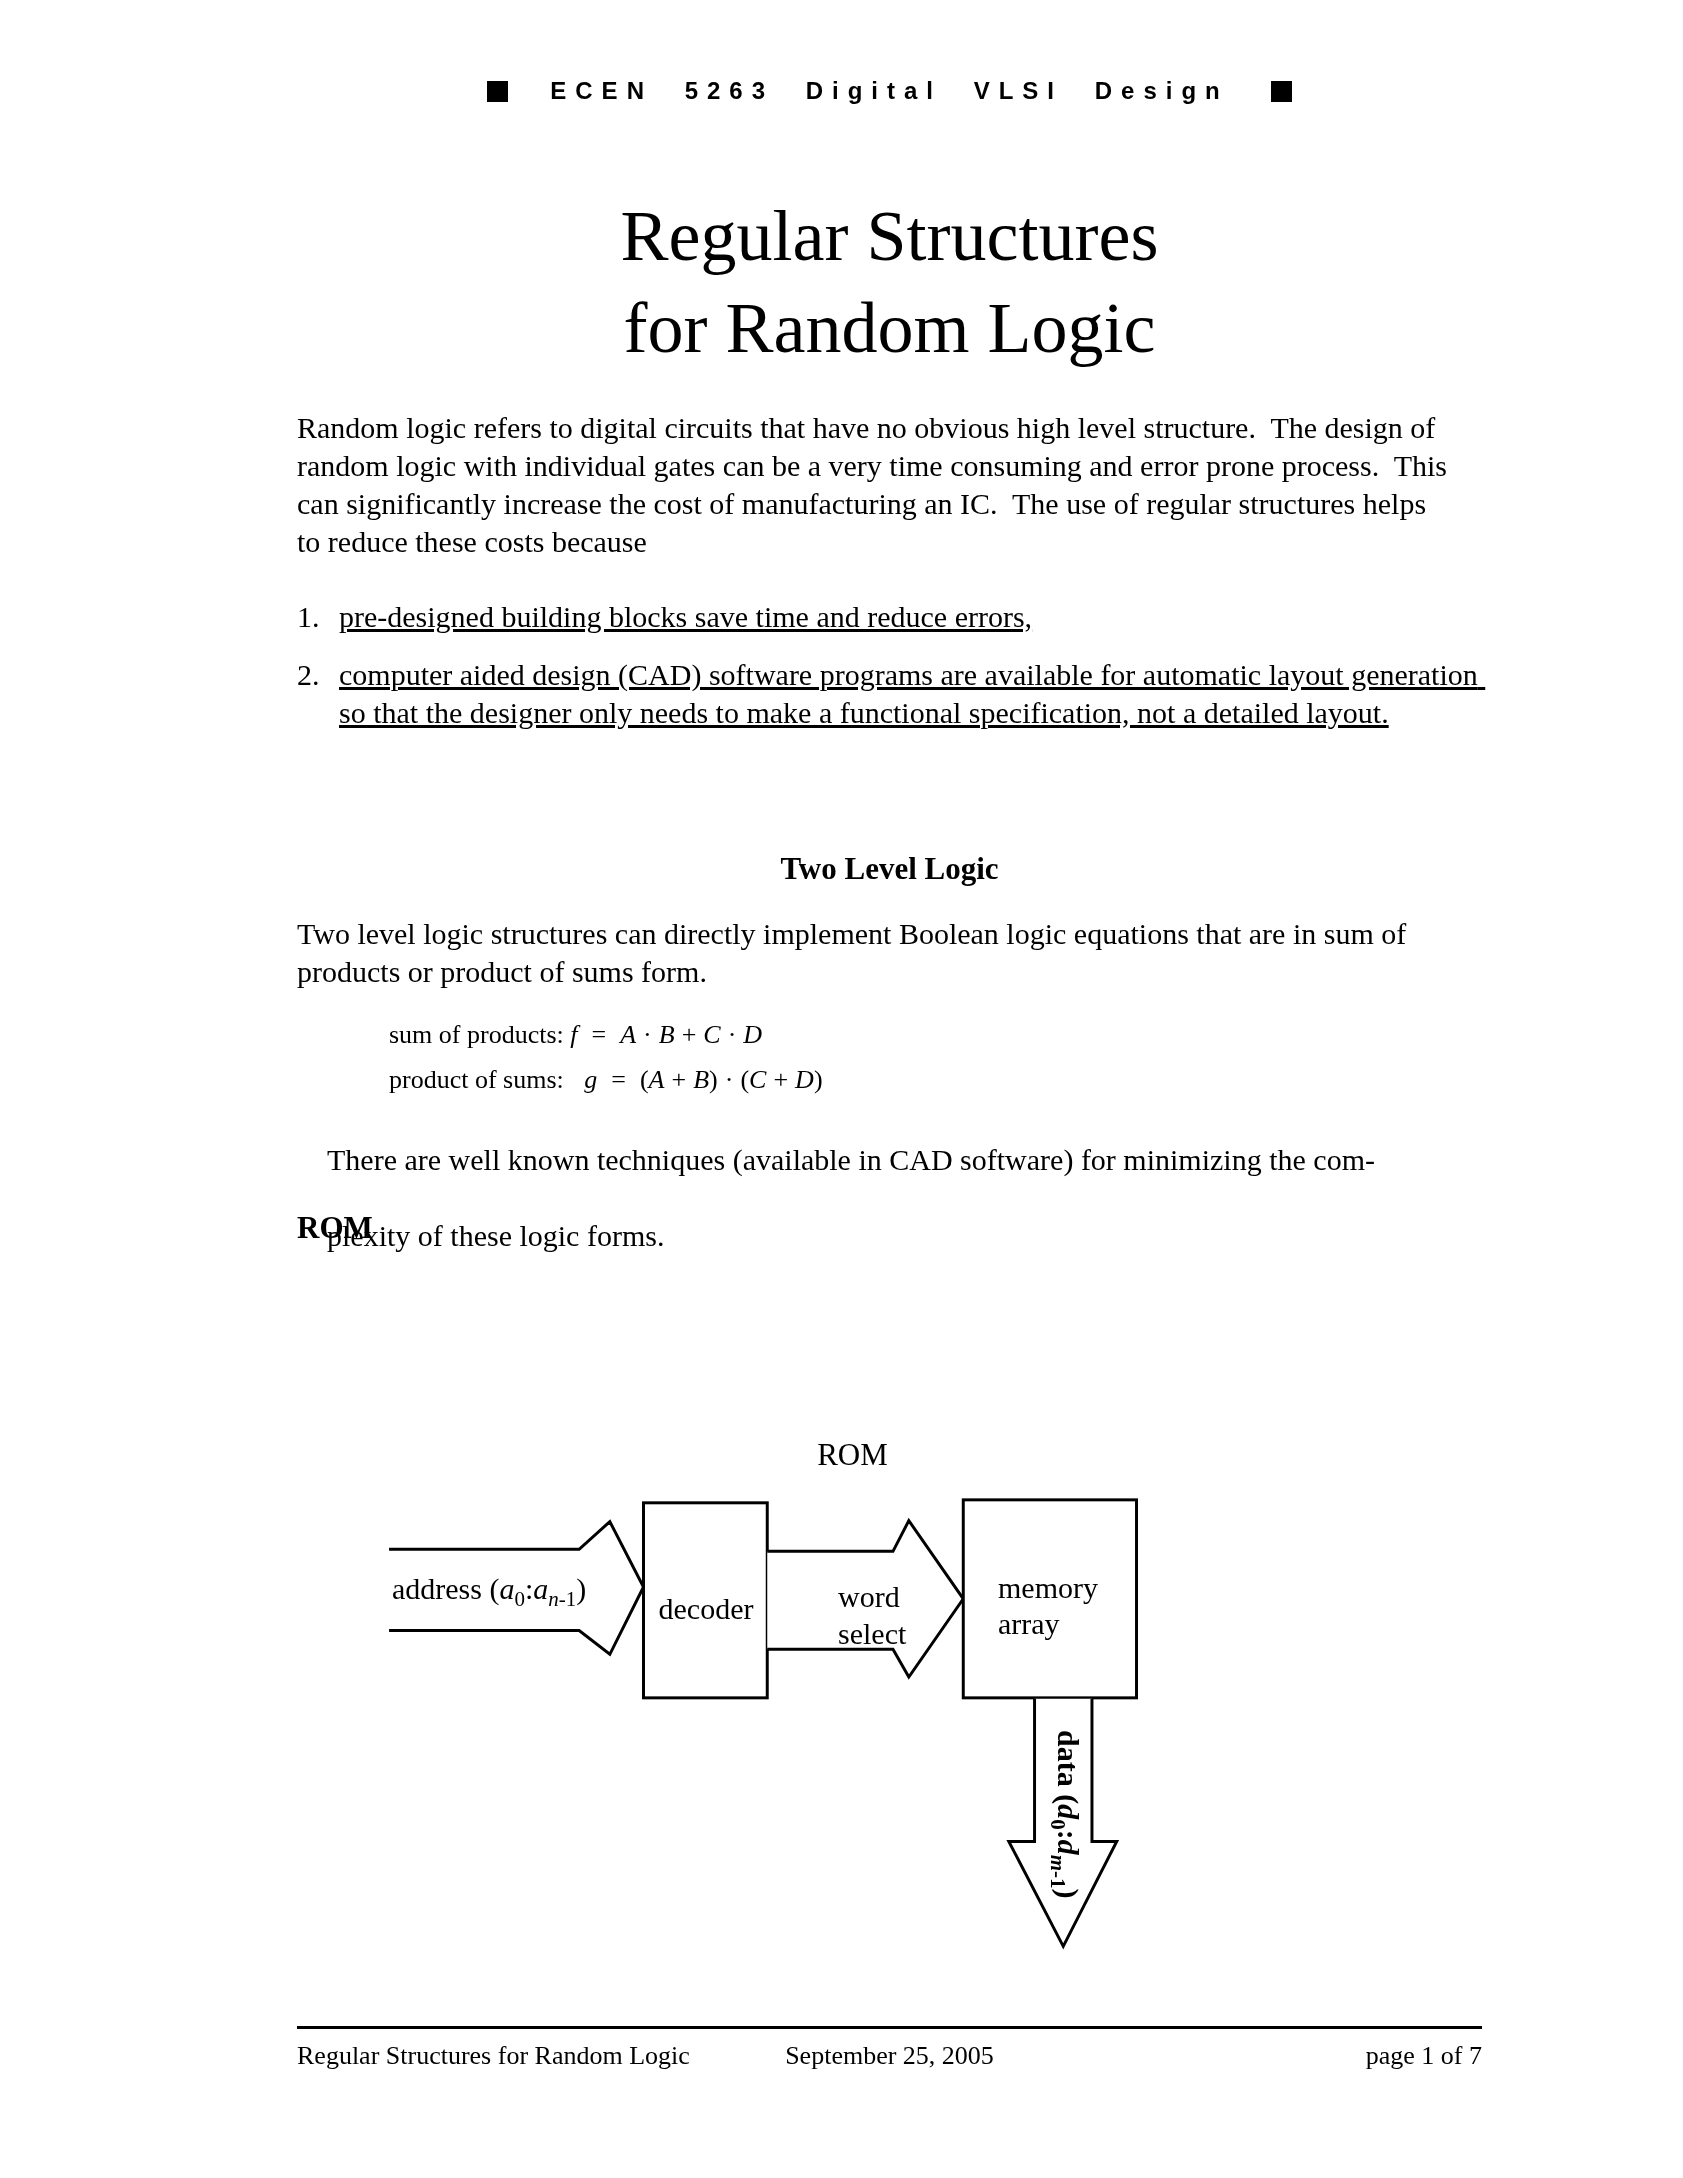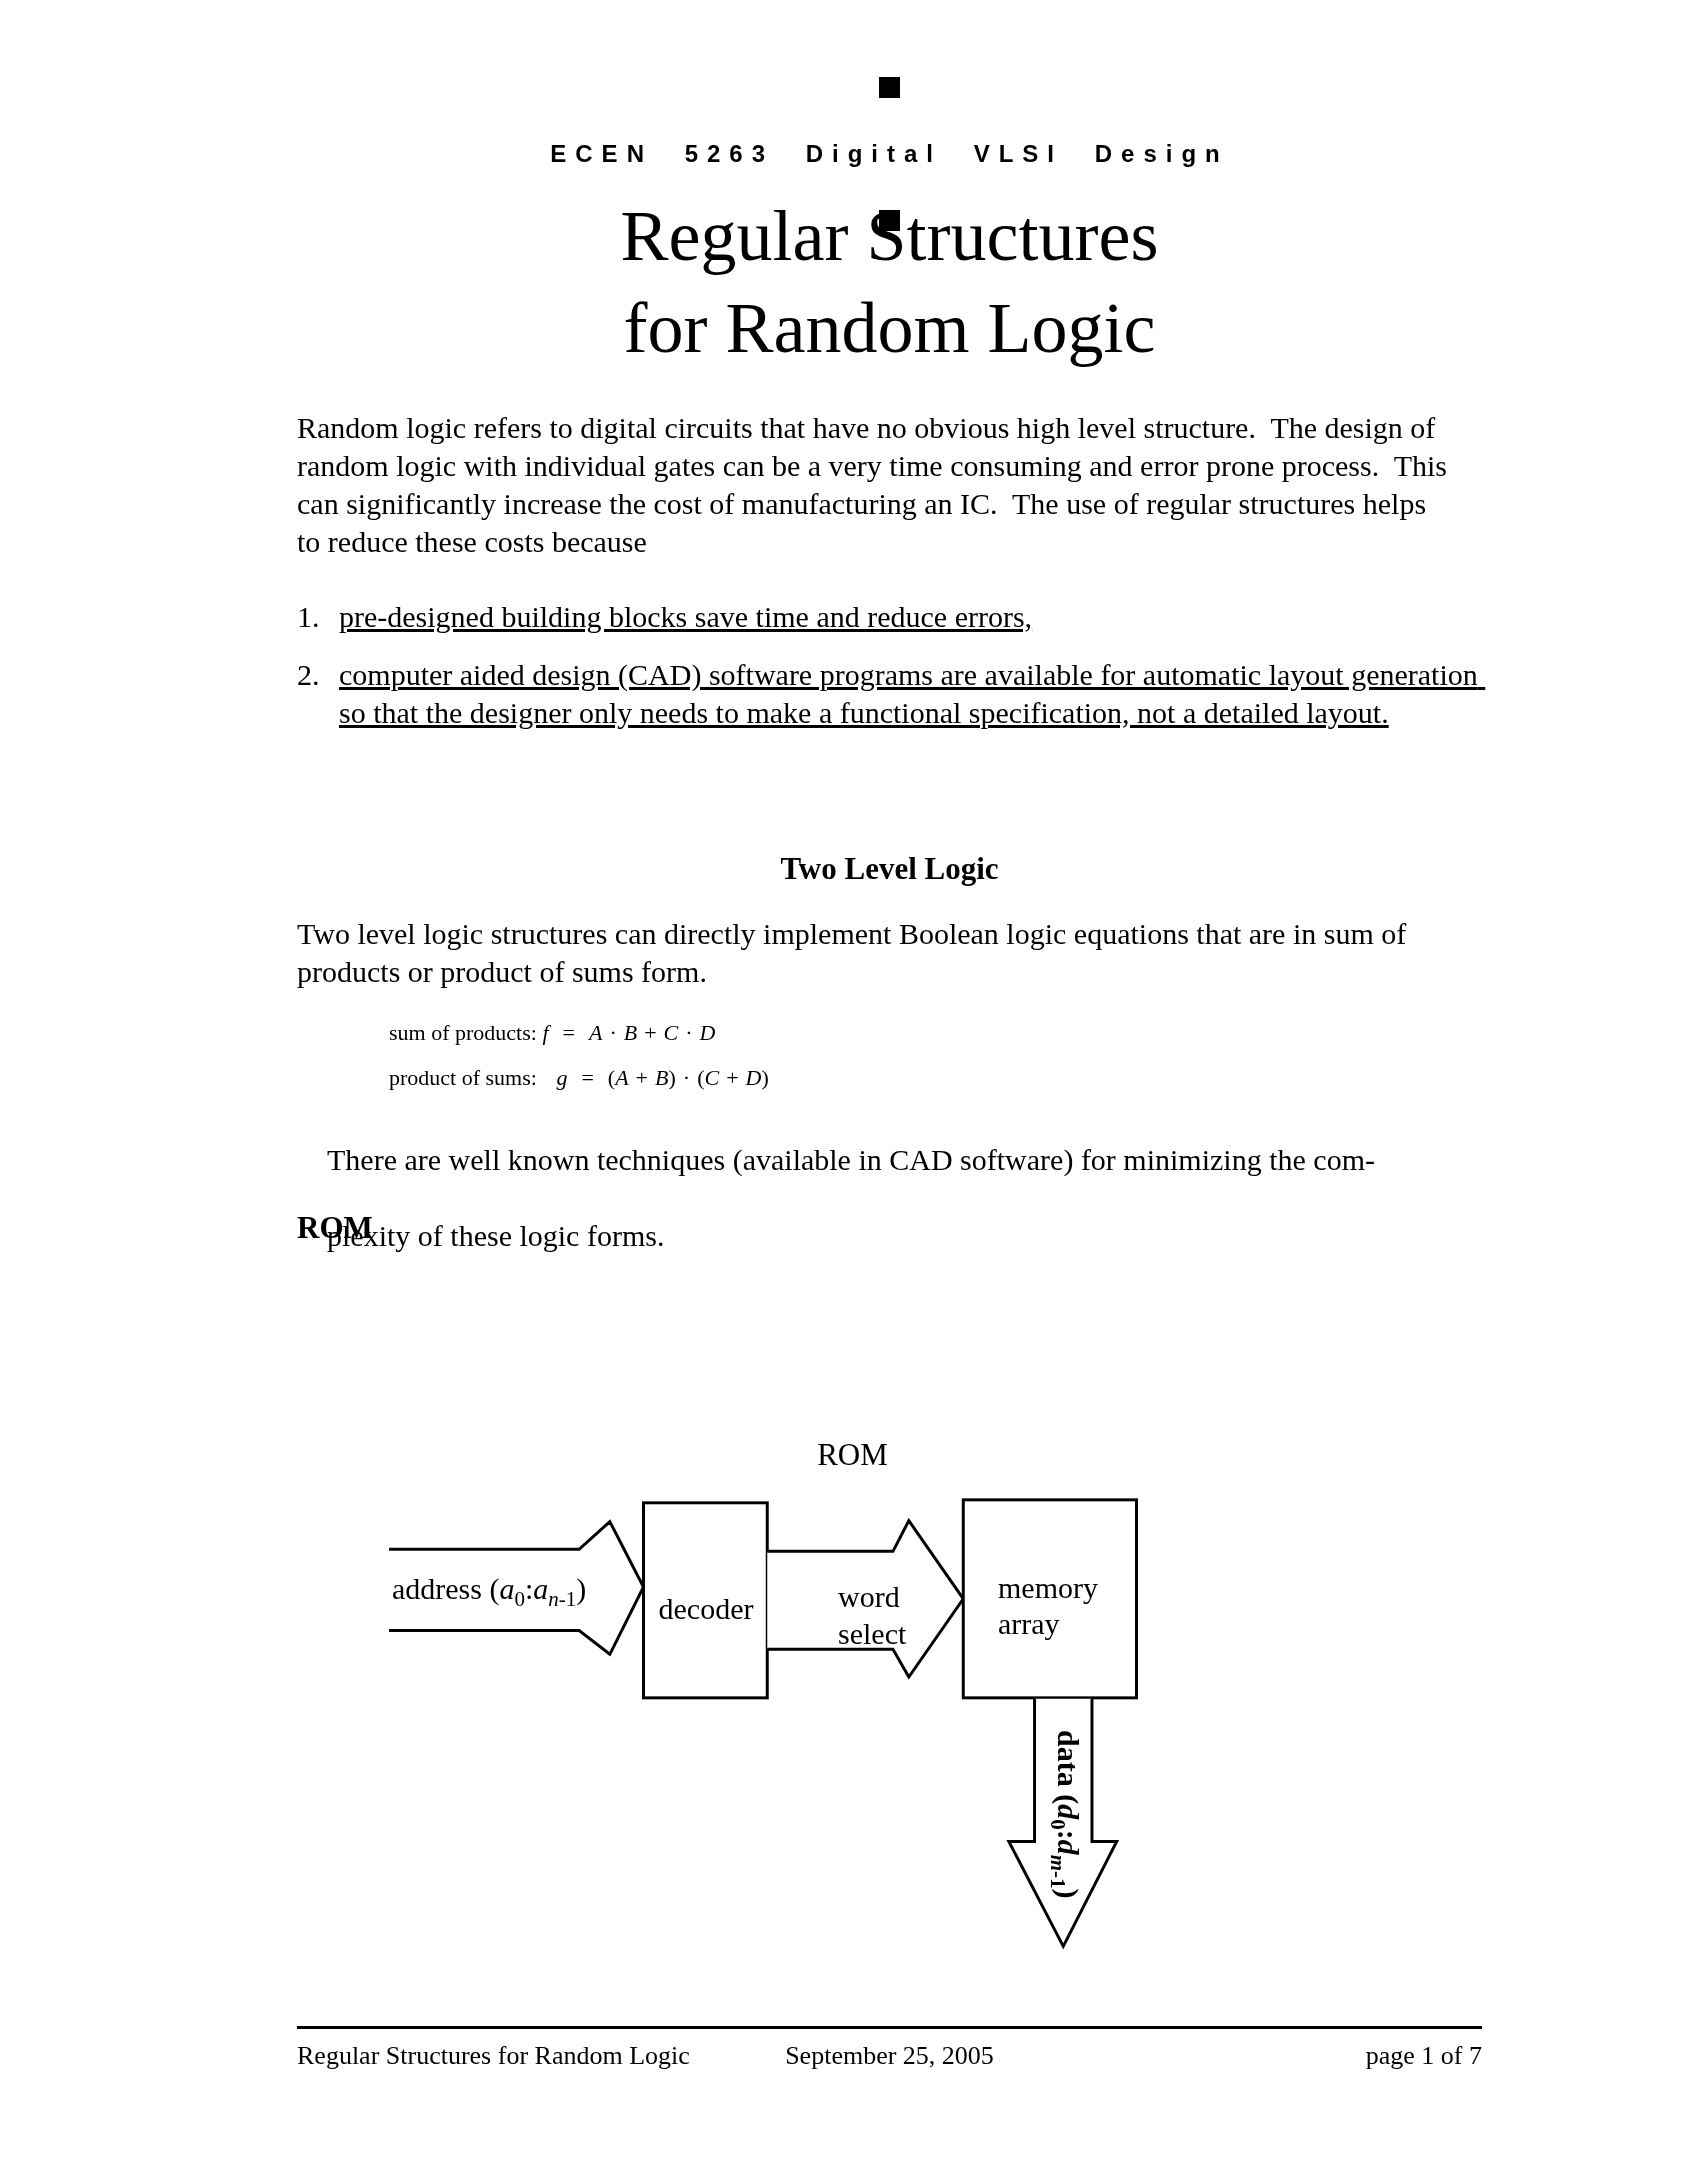--- a/index.html
+++ b/index.html
@@ -9,42 +9,42 @@
     background:#ffffff;color:#000;
     font-family:"Liberation Serif", serif;
     overflow:hidden;
   }
   .abs{position:absolute;}
   .para{font-size:30px;line-height:38px;white-space:pre-wrap;}
   .center{text-align:center;}
   
   .header-band{
     top:77px;left:297px;width:1185px;
-    display:flex;align-items:center;justify-content:center;gap:42px;flex-direction:column;
+    display:flex;align-items:center;justify-content:center;gap:42px;
   }
   .header-course{
     font-family:"Liberation Sans", sans-serif;
     font-weight:bold;font-size:24px;
     letter-spacing:9px;word-spacing:16px;white-space:nowrap;
   }
   .hdr-square{width:21px;height:21px;background:#000;flex:0 0 auto;}
   
   .doc-title{
     top:190px;left:297px;width:1185px;
     font-size:72px;line-height:92px;text-align:center;
   }
   
   .list-row{display:flex;margin-bottom:20px;}
   .list-num{flex:0 0 42px;font-size:30px;line-height:38px;}
   .list-text{flex:1 1 auto;font-size:30px;line-height:38px;white-space:pre-wrap;max-width:1139px;text-decoration:underline;}
   
   .h-center{font-size:31px;font-weight:bold;text-align:center;}
   .h-left{font-size:31px;font-weight:bold;}
   
-  .formula{font-size:22px;white-space:nowrap;}
+  .formula{font-size:26px;white-space:nowrap;}
   .var{font-style:italic;font-family:"Liberation Serif", serif;}
   .eq{display:inline-block;margin:0 14px;}
   .op{display:inline-block;margin:0 7px;}
   .lhs-gap{display:inline-block;margin-left:14px;}
   sub{font-size:21px;line-height:0;vertical-align:-7px;}
   
   .dlabel{font-size:30px;line-height:37px;white-space:nowrap;}
   .rotated{
     transform-origin:0 0;
     transform:rotate(90deg);

